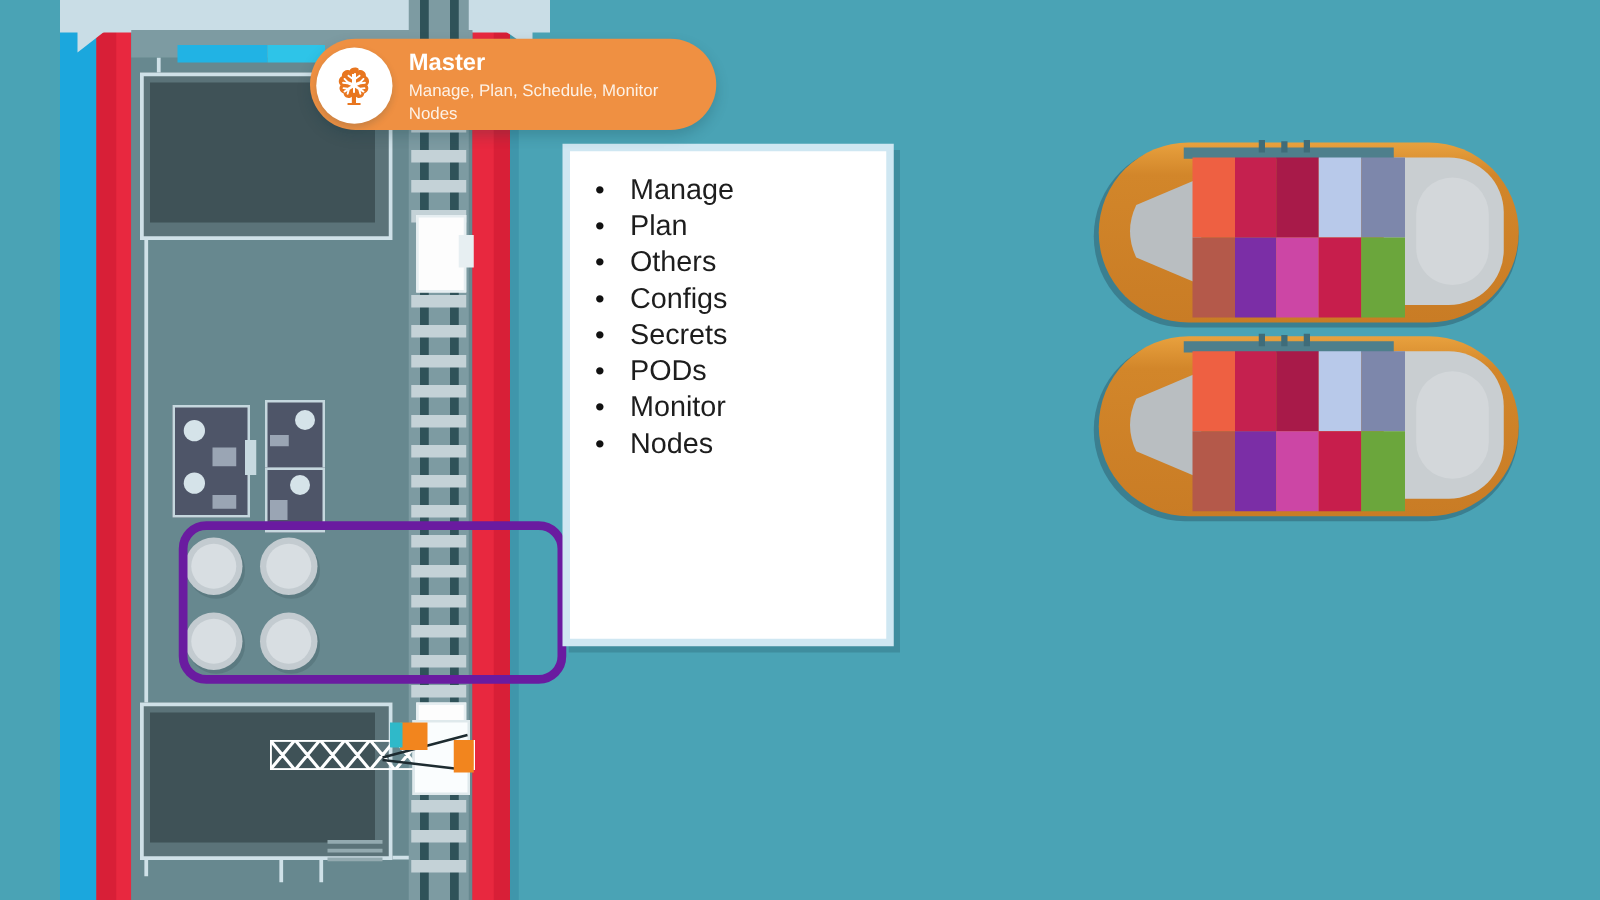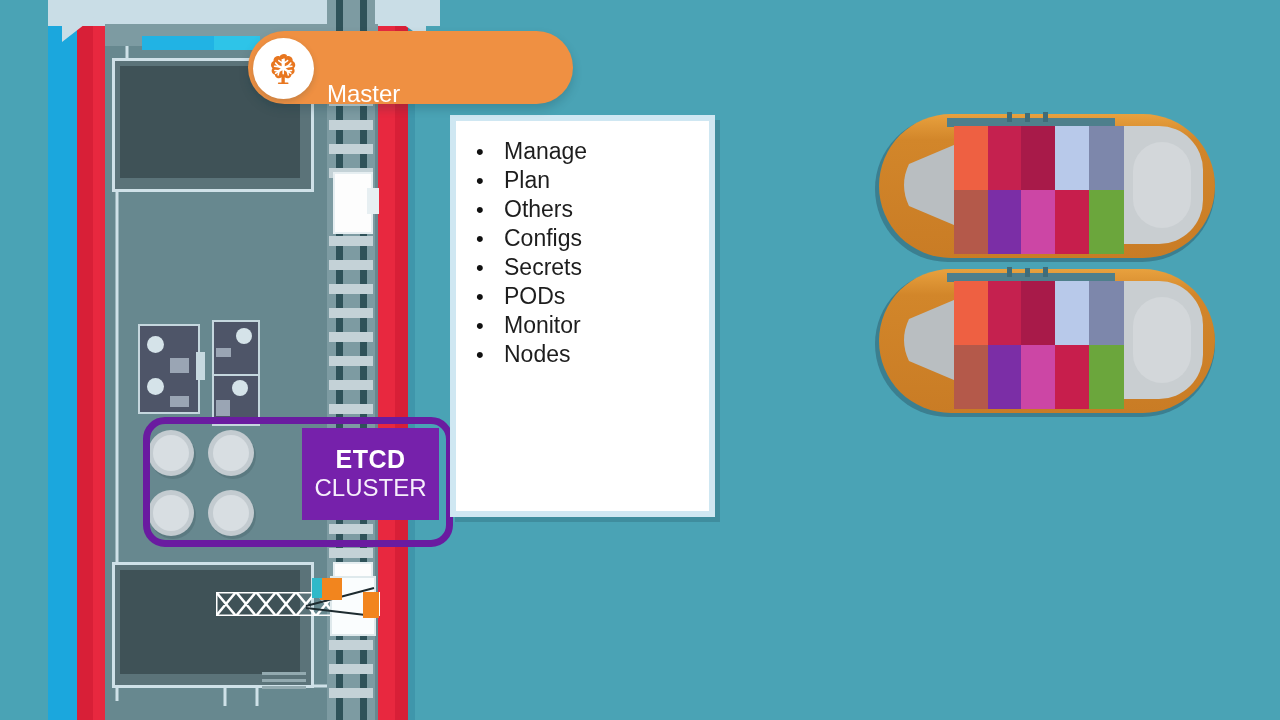--- a/index.html
+++ b/index.html
@@ -85,21 +85,21 @@
   .stern-in{position:absolute;background:#c3c8cb;border-radius:34px;}
   .deckline{position:absolute;background:#4e7f8c;}
   .cargo{position:absolute;}
   .mast{position:absolute;background:#3f6c79;}
 
   
   .badge{position:absolute;left:248px;top:31px;width:325px;height:73px;border-radius:37px;
     background:#ef9042;box-shadow:0 5px 10px rgba(20,60,70,.22);}
   .badge-circ{position:absolute;left:253px;top:38px;width:61px;height:61px;border-radius:50%;background:#ffffff;
     display:flex;align-items:center;justify-content:center;box-shadow:0 3px 6px rgba(20,60,70,.18);}
-  .badge-title{position:absolute;left:327px;top:40px;color:#ffffff;font-size:24px;font-weight:normal;margin-top:40px;}
+  .badge-title{position:absolute;left:327px;top:40px;color:#ffffff;font-size:19px;font-weight:bold;}
   .badge-sub{position:absolute;left:327px;top:64px;width:232px;color:#fdf2e7;font-size:13.5px;line-height:1.33;}
 
   
   .card-shadow{position:absolute;left:455px;top:120px;width:265px;height:402px;background:#3f8d9e;}
   .card{position:absolute;left:450px;top:115px;width:265px;height:402px;background:#cfe7f2;padding:6px;box-sizing:border-box;}
   .card-inner{position:absolute;left:456px;top:121px;width:253px;height:390px;background:#ffffff;}
   .card-list{position:absolute;left:476px;top:140px;width:230px;list-style:none;margin:0;padding:0;}
   .card-list li{display:flex;align-items:baseline;font-size:23px;color:#1d1d1d;line-height:1;margin-bottom:6px;}
   .bdot{display:inline-block;width:28px;flex:0 0 28px;text-align:left;font-size:22px;color:#111;}
   .blabel{display:inline-block;}
@@ -267,24 +267,20 @@
     <div class="cargo" style="left:214px;top:14px;width:35px;height:64px;background:#7d87ab;"></div>
 
     <div class="cargo" style="left:79px;top:78px;width:34px;height:64px;background:#b4594a;"></div>
     <div class="cargo" style="left:113px;top:78px;width:33px;height:64px;background:#7b2ea6;"></div>
     <div class="cargo" style="left:146px;top:78px;width:34px;height:64px;background:#cc46a5;"></div>
     <div class="cargo" style="left:180px;top:78px;width:34px;height:64px;background:#c71e4c;"></div>
     <div class="cargo" style="left:214px;top:78px;width:35px;height:64px;background:#6ba63c;"></div>
   </div>
 
   <div class="etcd-group"></div>
-  <div class="etcd-box">
-    <div class="etcd-line1">ETCD</div>
-    <div class="etcd-line2">CLUSTER</div>
-  </div>
 
   <div class="card-shadow"></div>
   <div class="card"></div>
   <div class="card-inner"></div>
   <ul class="card-list">
     <li>
       <span class="bdot">•</span>
       <span class="blabel">Manage</span>
     </li>
     <li>
@@ -329,14 +325,15 @@
         3-3c.4-.4 1-.4 1.4 0 .4.4.4 1 0 1.4l-2.6 2.6 3.2-.4c.5-.1 1 .3 1.1.8.1.5-.3 1-.8 1.1l-4.6.6-3.6 1.5 3.3 1.9
         4.2-.4c.5-.1 1 .3 1 .9.1.5-.3 1-.8 1l-2.8.3 2.2 1.3c.5.3.6.9.4 1.4-.3.5-.9.6-1.4.3l-2.4-1.4.7 2.5
         c.1.5-.2 1.1-.7 1.2-.5.1-1.1-.2-1.2-.7l-1.2-4.3-3.3-1.9v4.3c0 .5-.4 1-1 1s-1-.5-1-1v-4.3l-3.3 1.9-1.2 4.3
         c-.1.5-.7.8-1.2.7-.5-.1-.8-.7-.7-1.2l.7-2.5-2.4 1.4c-.5.3-1.1.2-1.4-.3-.2-.5-.1-1.1.4-1.4l2.2-1.3-2.8-.3
         c-.5 0-.9-.5-.8-1 0-.6.5-1 1-.9l4.2.4 3.3-1.9-3.6-1.5-4.6-.6c-.5-.1-.9-.6-.8-1.1.1-.5.6-.9 1.1-.8l3.2.4
         -2.6-2.6c-.4-.4-.4-1 0-1.4.4-.4 1-.4 1.4 0l3 3 3.9 1.6v-3.3l-4.2-3c-.4-.3-.5-1-.2-1.4.3-.4.9-.5 1.3-.2
         l3.1 2.2v-3.3z"></path>
     </svg>
   </div>
   <div class="badge-title">Master</div>
+  <div class="badge-sub">Manage, Plan, Schedule, Monitor Nodes</div>
 
 </div>
 
 </body></html>

